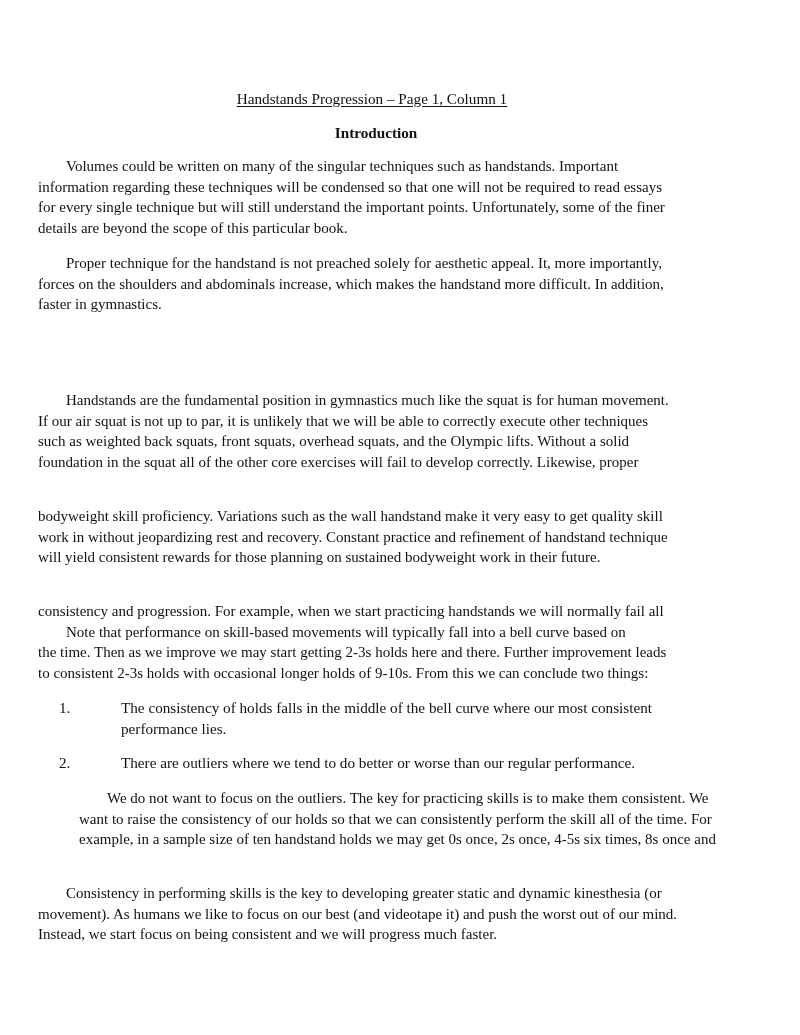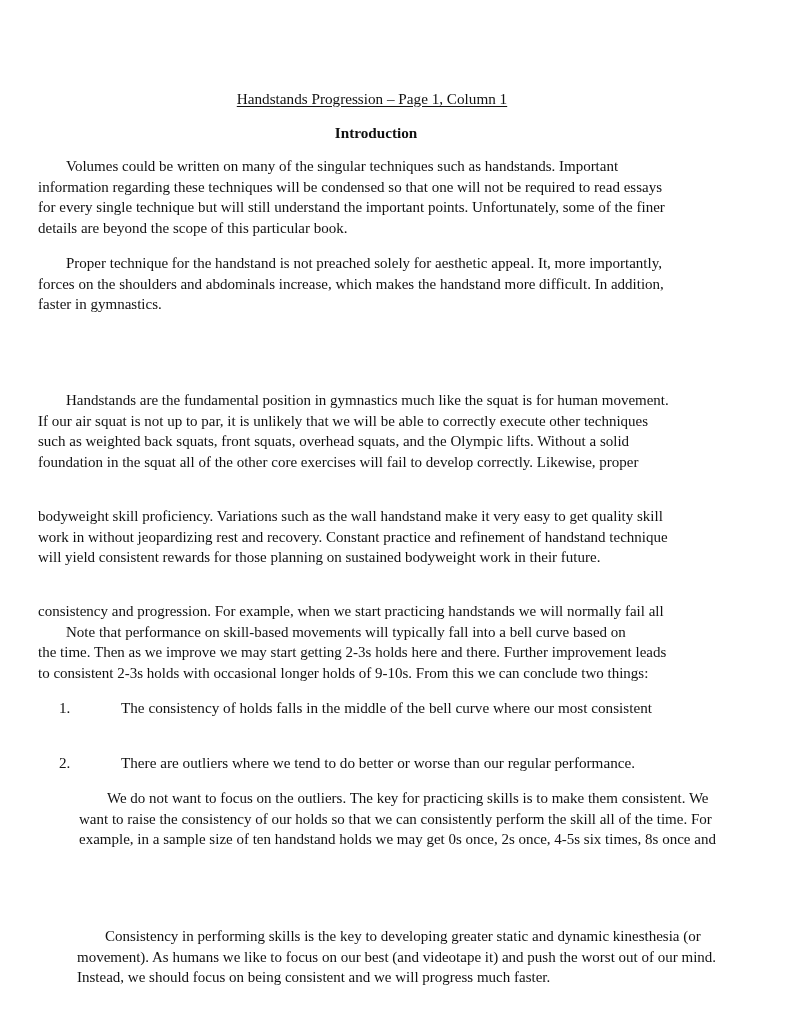--- a/index.html
+++ b/index.html
@@ -118,35 +118,36 @@
     <span class="line">consistency and progression. For example, when we start practicing handstands we will normally fail all</span>
     <span class="line indent">Note that performance on skill-based movements will typically fall into a bell curve based on</span>
     <span class="line">the time. Then as we improve we may start getting 2-3s holds here and there. Further improvement leads</span>
     <span class="line">to consistent 2-3s holds with occasional longer holds of 9-10s. From this we can conclude two things:</span>
   </p>
 
   <div class="list-item" style="top:698px;">
     <span class="list-num">1.</span>
     <span class="list-body">
       <span class="line">The consistency of holds falls in the middle of the bell curve where our most consistent</span>
+      <span class="line">performance lies.</span>
     </span>
   </div>
 
   <div class="list-item" style="top:753px;">
     <span class="list-num">2.</span>
     <span class="list-body">
       <span class="line">There are outliers where we tend to do better or worse than our regular performance.</span>
     </span>
   </div>
 
   <p class="para" style="top:788px;margin-left:41px;">
     <span class="line indent">We do not want to focus on the outliers. The key for practicing skills is to make them consistent. We</span>
     <span class="line">want to raise the consistency of our holds so that we can consistently perform the skill all of the time. For</span>
     <span class="line">example, in a sample size of ten handstand holds we may get 0s once, 2s once, 4-5s six times, 8s once and</span>
   </p>
 
-  <p class="para" style="top:926px;margin-left:39px;">
+  <p class="para" style="top:883px;">
     <span class="line indent">Consistency in performing skills is the key to developing greater static and dynamic kinesthesia (or</span>
     <span class="line">movement). As humans we like to focus on our best (and videotape it) and push the worst out of our mind.</span>
-    <span class="line">Instead, we should focus on being consistent and we will progress much faster.</span>
+    <span class="line">Instead, we start focus on being consistent and we will progress much faster.</span>
   </p>
 
 </div>
 
 </body></html>

